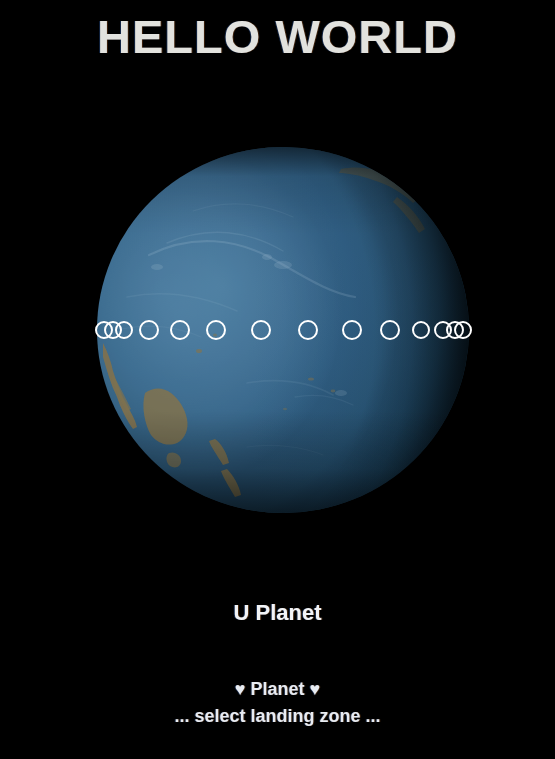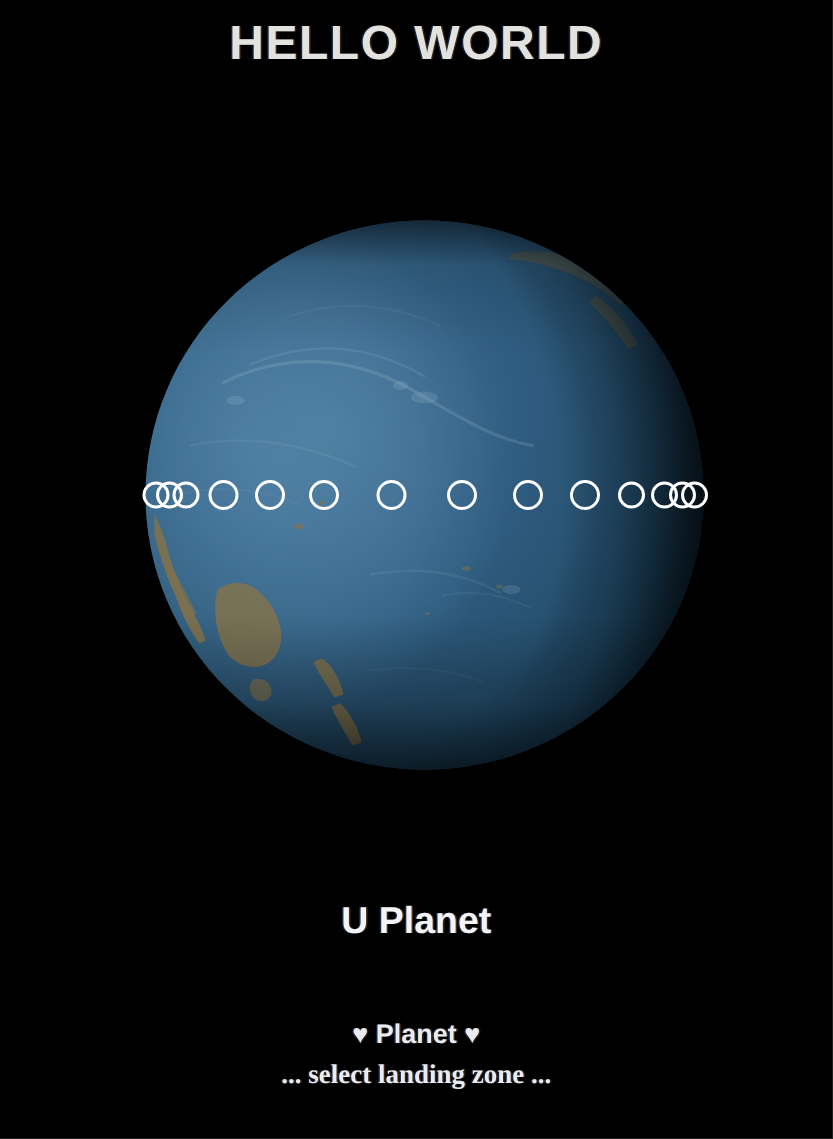--- a/index.html
+++ b/index.html
@@ -18,21 +18,21 @@
     background: #000000;
   }
 
   
   #app-title {
     position: absolute;
     top: 10px;
     left: 0;
     width: 100%;
     text-align: center;
-    font-size: 32px;
+    font-size: 47px;
     font-weight: bold;
     letter-spacing: 1px;
     color: #e2e2de;
     line-height: 1.15;
     text-shadow: 1px 0 0 rgba(200,110,40,0.30), -1px 0 0 rgba(60,120,220,0.30);
     white-space: nowrap;
     user-select: none;
   }
 
   
@@ -157,21 +157,21 @@
     cursor: pointer;
   }
 
   
   #planet-name {
     position: absolute;
     top: 600px;
     left: 0;
     width: 100%;
     text-align: center;
-    font-size: 25px;
+    font-size: 22px;
     font-weight: bold;
     color: #f2f4f7;
     text-shadow: 1px 0 0 rgba(210,120,40,0.35), -1px 0 0 rgba(60,120,220,0.35);
     user-select: none;
   }
   #planet-subtitle {
     position: absolute;
     top: 679px;
     left: 0;
     width: 100%;
@@ -186,21 +186,20 @@
     position: absolute;
     top: 706px;
     left: 0;
     width: 100%;
     text-align: center;
     font-size: 18px;
     font-weight: bold;
     color: #e8ecf2;
     text-shadow: 1px 0 0 rgba(210,120,40,0.30), -1px 0 0 rgba(60,120,220,0.30);
     user-select: none;
-    font-family: Liberation Serif, serif;
   }
 </style>
 </head>
 <body>
 
 <div id="app-title">HELLO WORLD</div>
 
 <div id="planet-stage">
 
   <div id="planet-limb"></div>

